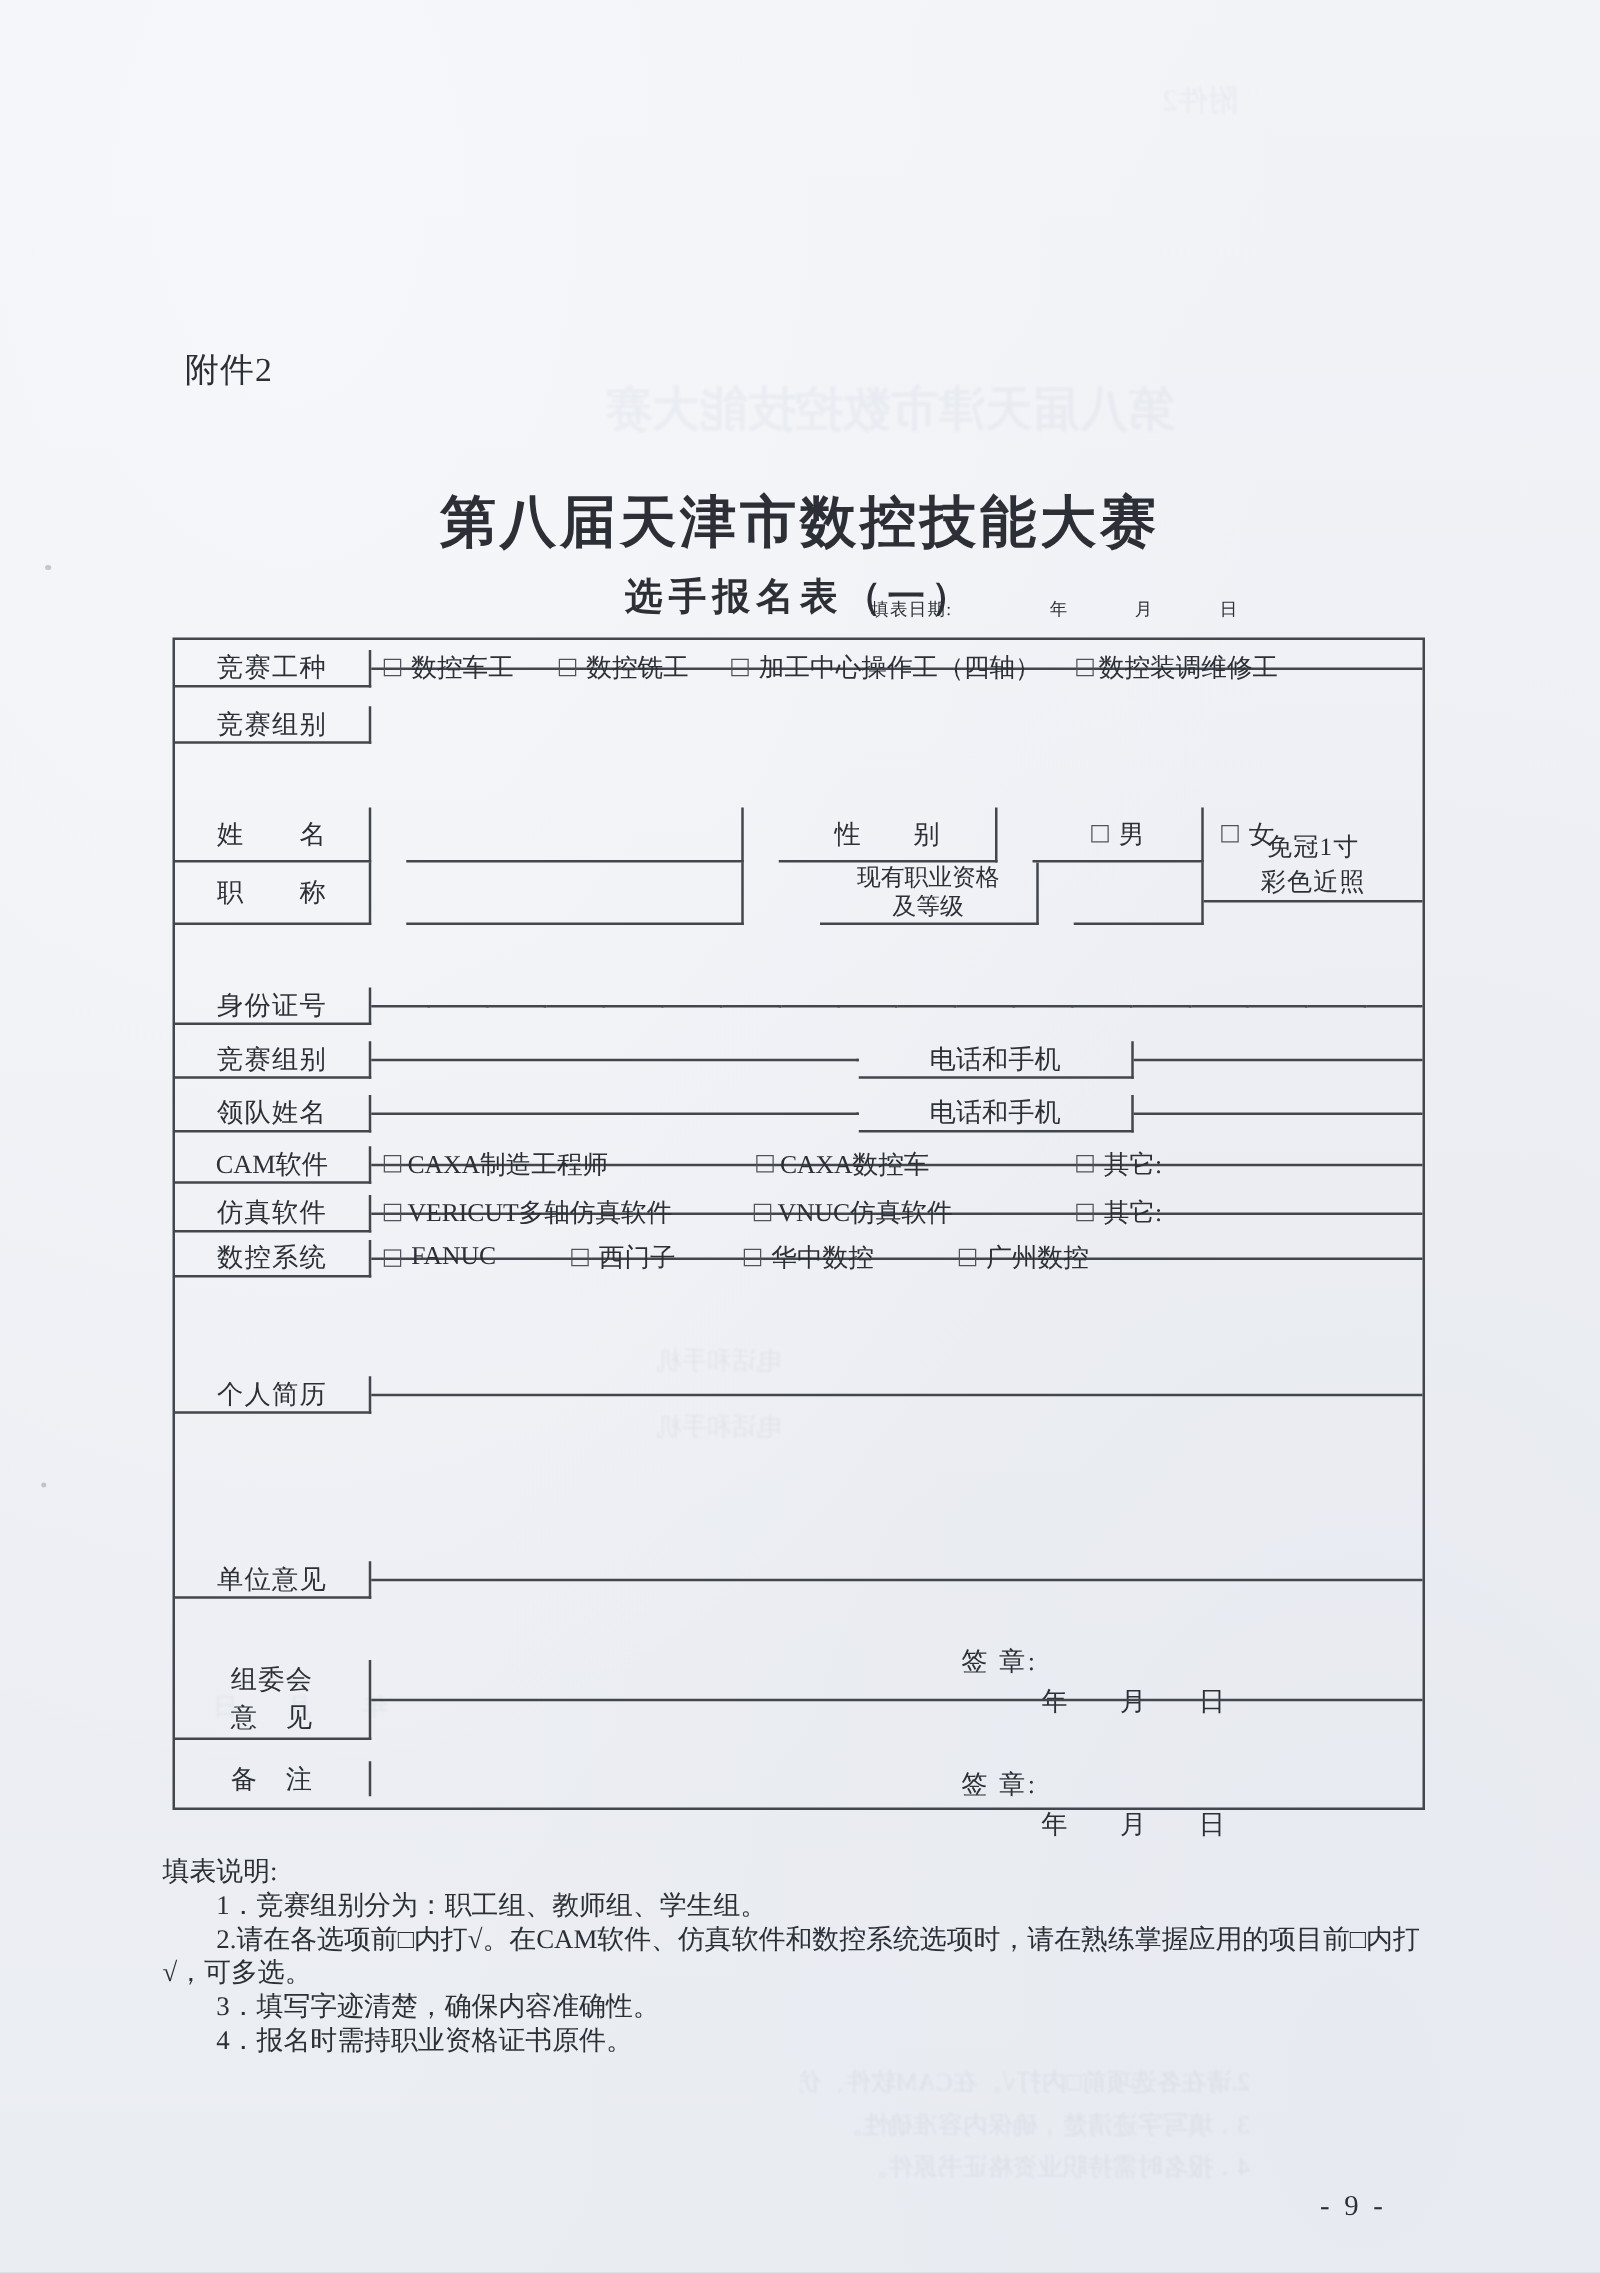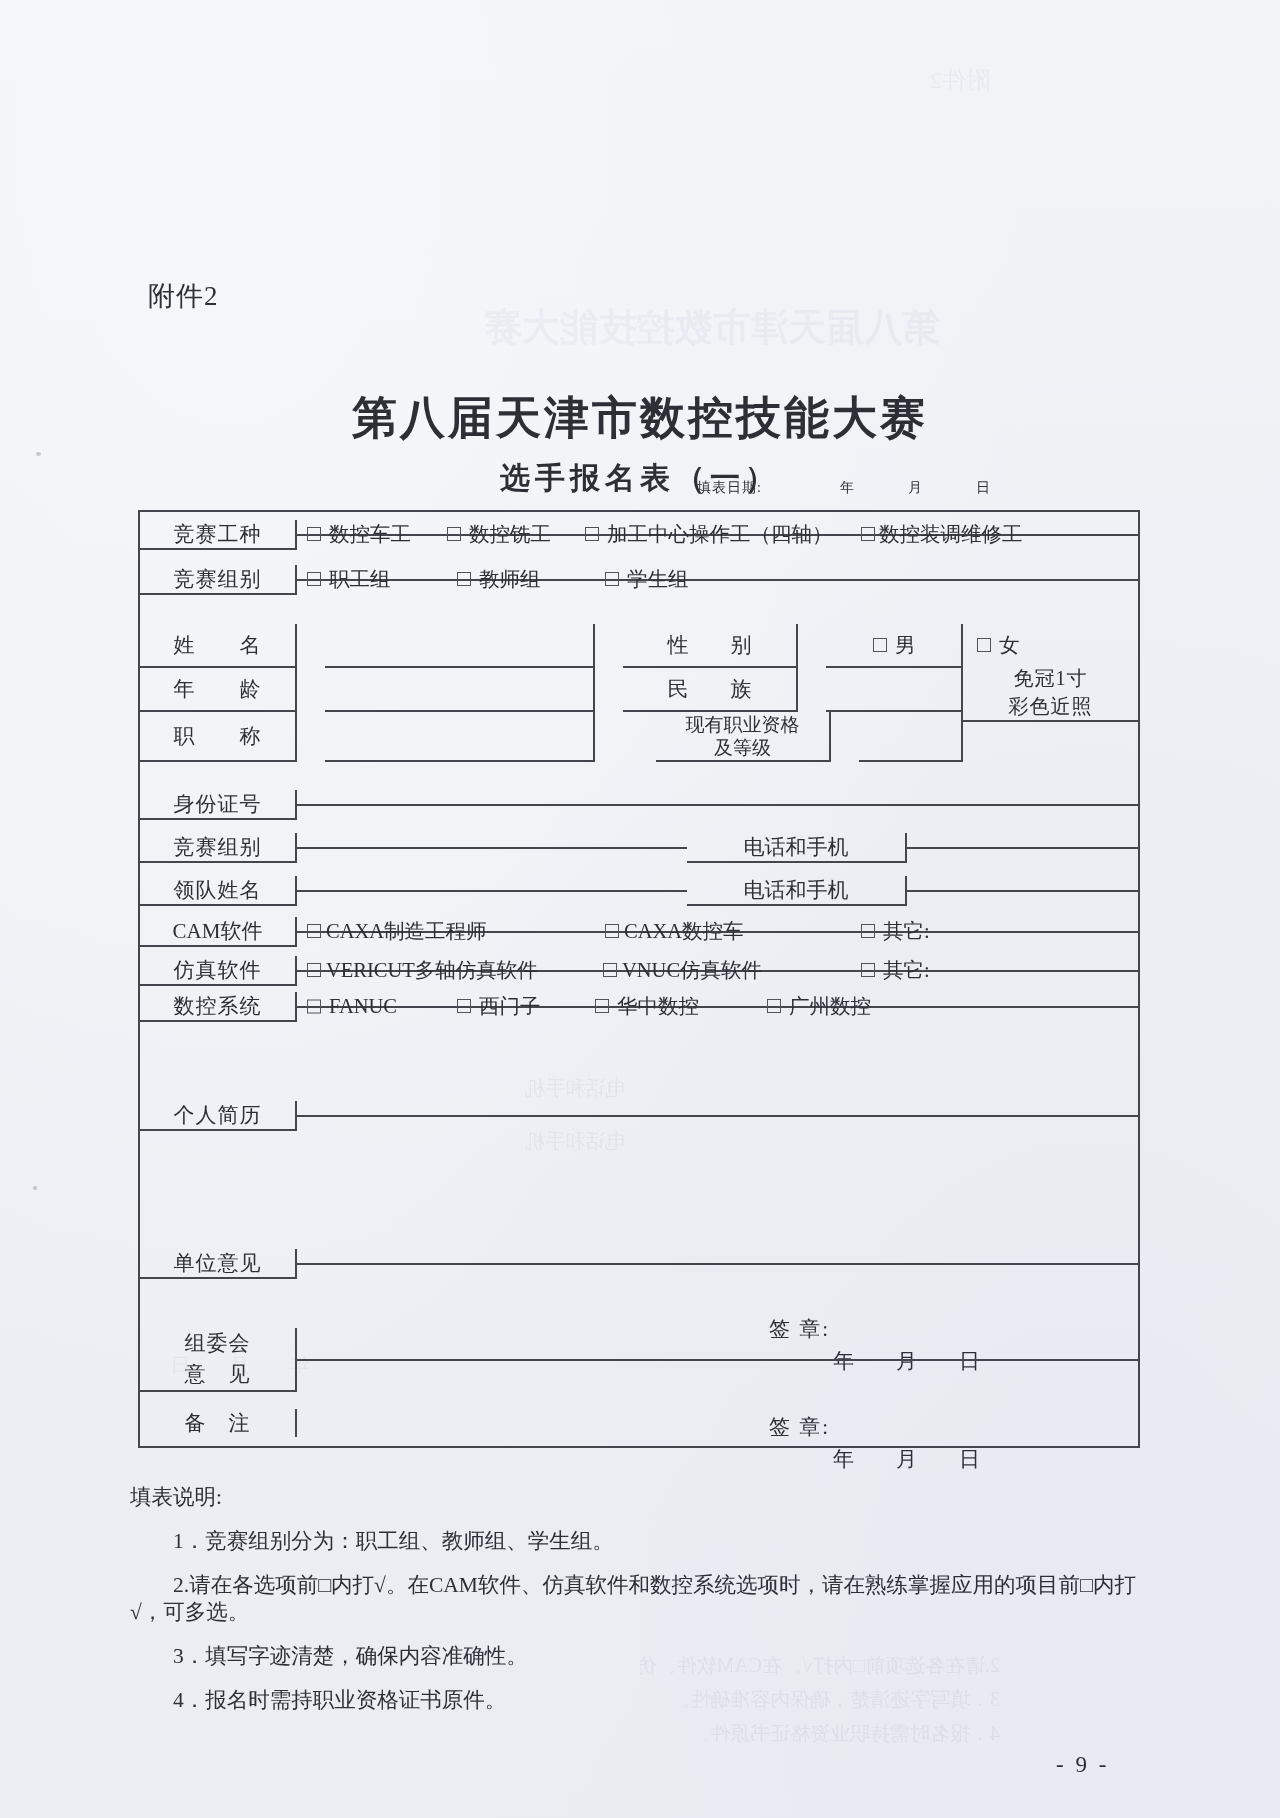--- a/index.html
+++ b/index.html
@@ -54,21 +54,21 @@
   .qual{flex-direction:column;justify-content:center;font-size:19px;line-height:23px;margin-left:33px;}
   .idc{flex:1;}
   .w390{width:390px;flex:0 0 390px;}
   .w220{width:220px;justify-content:center;flex:0 0 220px;}
   .bigcell{flex:1;}
   .seal{position:absolute;left:472px;font-size:21px;letter-spacing:2px;white-space:nowrap;}
   .sigdate{position:absolute;left:536px;font-size:21px;white-space:nowrap;}
   .two-line{flex-direction:column;justify-content:center;line-height:31px;}
 
   .notes{position:absolute;left:130px;top:1484px;width:1012px;font-size:21.5px;line-height:27px;}
-  .notes .note{text-indent:2em;margin-top:17px;}
+  .notes .note{text-indent:2em;margin-top:0;}
   .pagenum{position:absolute;left:1056px;top:1752px;font-size:23px;letter-spacing:3px;}
 </style>
 </head>
 <body>
 
 <div class="page">
 
   <div class="ghost" style="top:64px;left:930px;font-size:24px;opacity:.06;">附件2</div>
   <div class="ghost" style="top:302px;left:350px;width:590px;font-size:38px;opacity:.05;font-weight:bold;">第八届天津市数控技能大赛</div>
   <div class="ghost" style="top:1075px;left:525px;font-size:20px;opacity:.07;">电话和手机</div>
@@ -108,59 +108,39 @@
           </span>
         <span class="opt" style="left:564px">
             <span class="cb" style="margin-right:4px"></span>
             <span>数控装调维修工</span>
           </span>
       </div>
     </div>
 
     <div class="row" style="height:44px">
       <div class="cell label">竞赛组别</div>
-      <div class="cell opts no-r">
-        <span class="opt" style="left:10px">
-            <span class="cb"></span>
-            <span>职工组</span>
-          </span>
-        <span class="opt" style="left:160px">
-            <span class="cb"></span>
-            <span>教师组</span>
-          </span>
-        <span class="opt" style="left:308px">
-            <span class="cb"></span>
-            <span>学生组</span>
-          </span>
-      </div>
     </div>
 
     <div class="row" style="height:182px">
       <div class="stack">
         <div class="srow" style="height:44px">
           <div class="cell label">姓　　名</div>
           <div class="cell w270"></div>
           <div class="cell w175">性　　别</div>
           <div class="cell fill">
             <span class="opt" style="left:47px">
                 <span class="cb"></span>
                 <span>男</span>
               </span>
             <span class="opt" style="left:151px">
                 <span class="cb"></span>
                 <span>女</span>
               </span>
           </div>
         </div>
-        <div class="srow" style="height:44px">
-          <div class="cell label">年　　龄</div>
-          <div class="cell w270"></div>
-          <div class="cell w175">民　　族</div>
-          <div class="cell fill"></div>
-        </div>
         <div class="srow" style="height:50px">
           <div class="cell label">职　　称</div>
           <div class="cell w270"></div>
           <div class="cell w175 qual">
             <div>现有职业资格</div>
             <div>及等级</div>
           </div>
           <div class="cell fill"></div>
         </div>
       </div>

